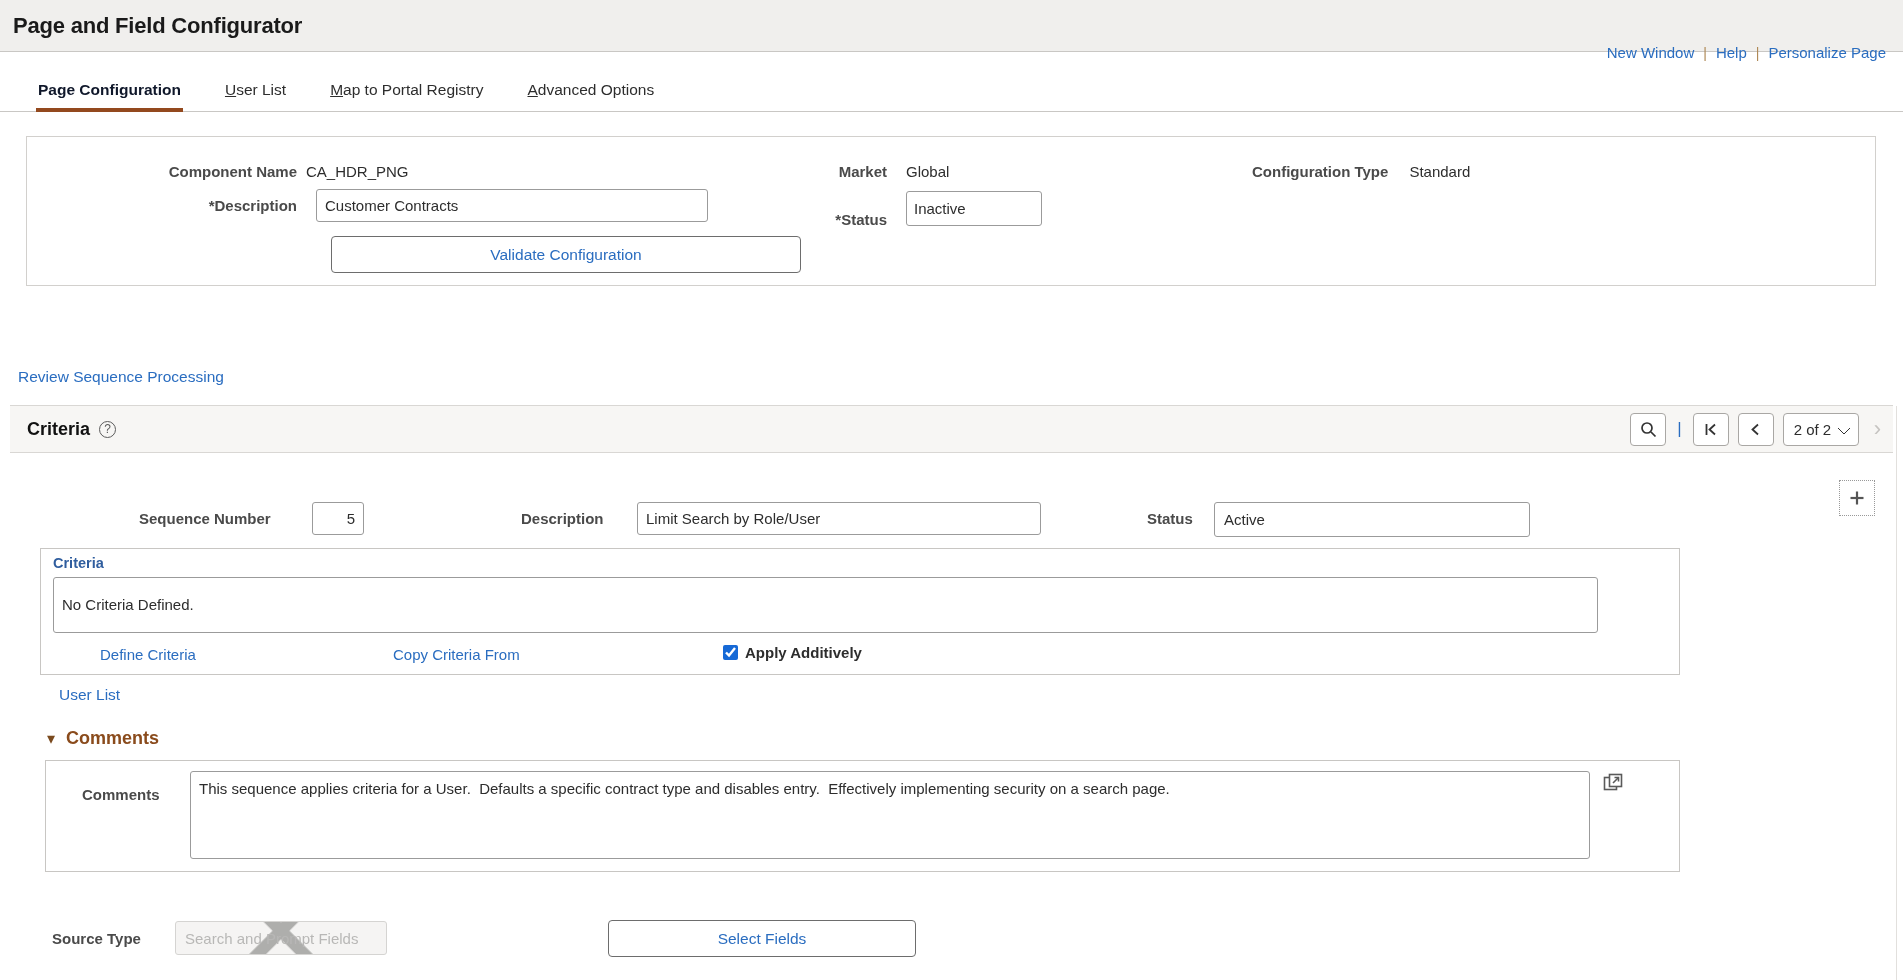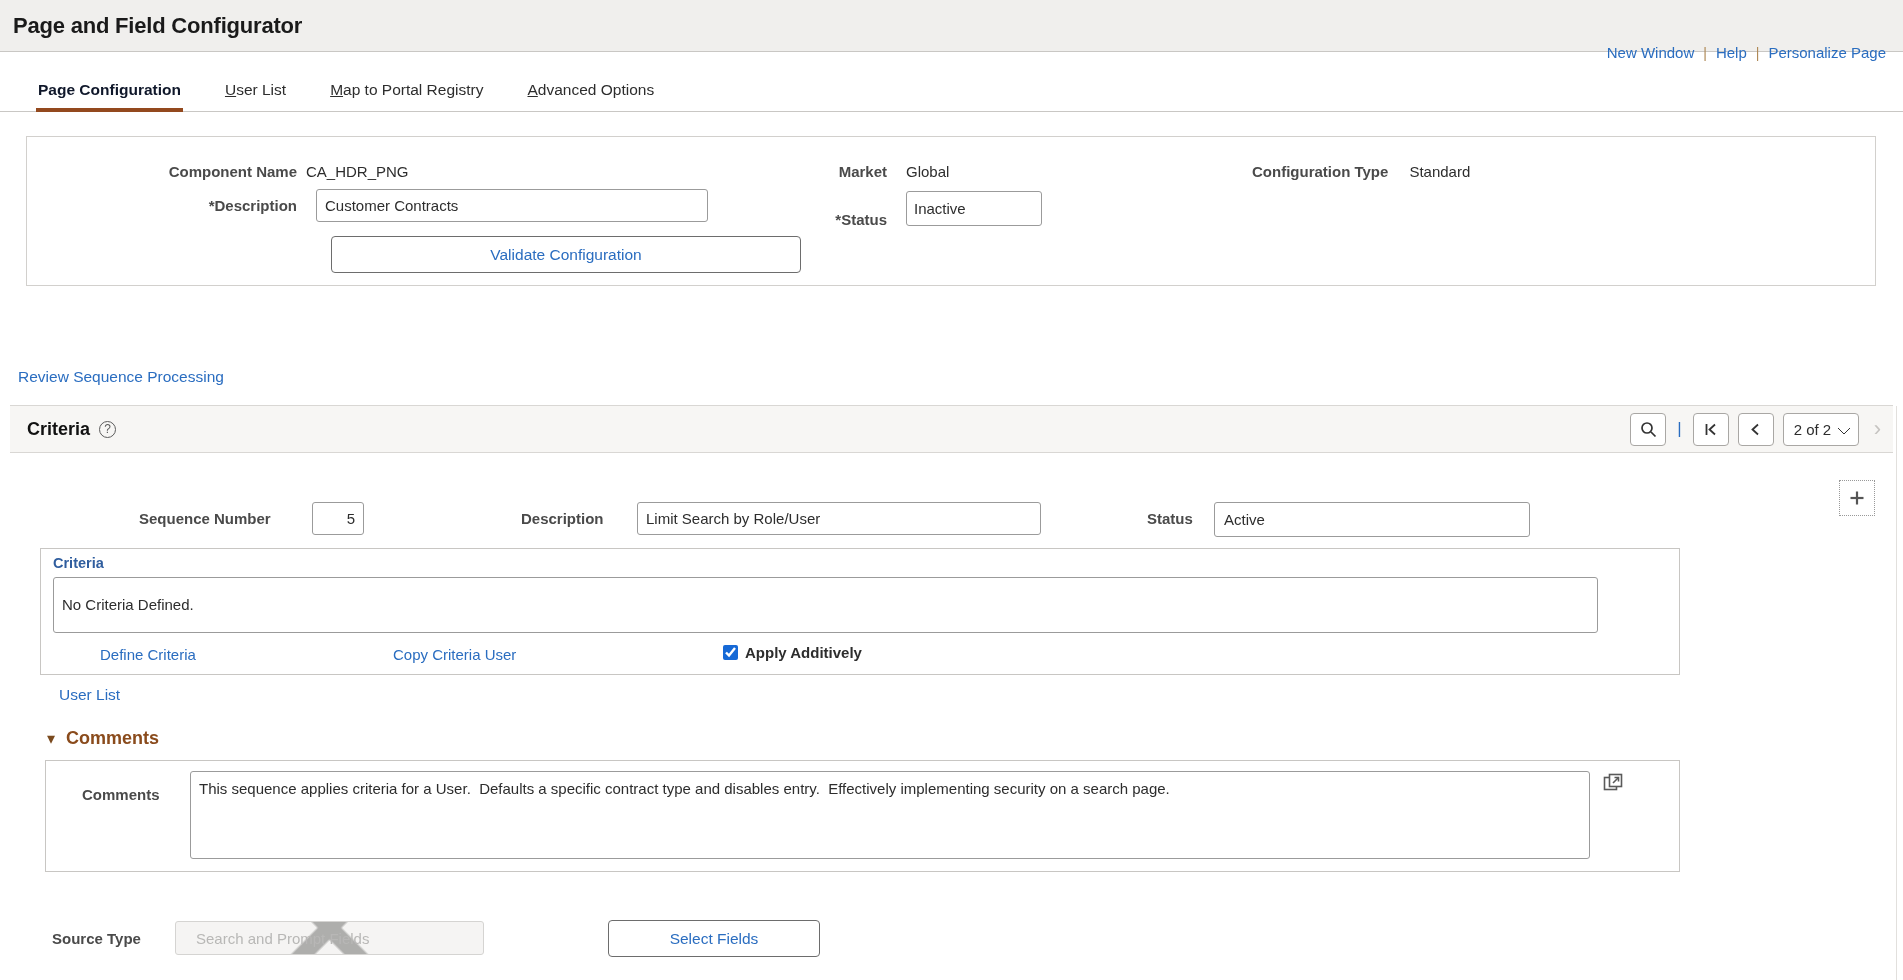--- a/index.html
+++ b/index.html
@@ -342,31 +342,31 @@
   }
   .expand-icon {
     position: absolute; left: 1557px; top: 12px;
     cursor: pointer;
   }
 
   
   .src-lbl { position: absolute; left: 52px; top: 930px; }
   .src-select {
     position: absolute; left: 175px; top: 921px;
-    width: 309px; height: 34px;
+    width: 212px; height: 34px;
     border: 1px solid #c4c2bf; border-radius: 3px;
     background: #f1f0ee;
     color: #9b9a98;
     font-size: 15px;
     font-family: "Liberation Sans", sans-serif;
-    padding-left: 20px;
+    padding-left: 9px;
   }
   .btn-select-fields {
     position: absolute; left: 608px; top: 920px;
-    width: 212px; height: 37px;
+    width: 308px; height: 37px;
     border: 1px solid #6d6d6d; border-radius: 4px;
     background: #fff;
     color: #2a6dc0; font-size: 15.5px;
     font-family: "Liberation Sans", sans-serif;
     cursor: pointer;
   }
   select { appearance: none; -webkit-appearance: none;
     background-image: linear-gradient(45deg, transparent 49%, #444 50%, #444 56%, transparent 57%),
                       linear-gradient(-45deg, transparent 49%, #444 50%, #444 56%, transparent 57%);
     background-position: calc(100% - 17px) 15px, calc(100% - 10px) 15px;
@@ -505,21 +505,21 @@
     <select class="seqstat-select">
       <option>Active</option>
     </select>
   </div>
 
   <div class="crit-box">
     <span class="crit-box-legend">Criteria</span>
     <textarea class="crit-textarea" style="">No Criteria Defined.</textarea>
     <div class="crit-links">
       <a href="#" class="lnk-define">Define Criteria</a>
-      <a href="#" class="lnk-copy">Copy Criteria User</a>
+      <a href="#" class="lnk-copy">Copy Criteria From</a>
       <label class="applyadd">
         <input type="checkbox" checked="" style="">
         <span>Apply Additively</span>
       </label>
     </div>
   </div>
 
   <a href="#" class="userlist-link">User List</a>
 
   <div class="comments-hdr">

